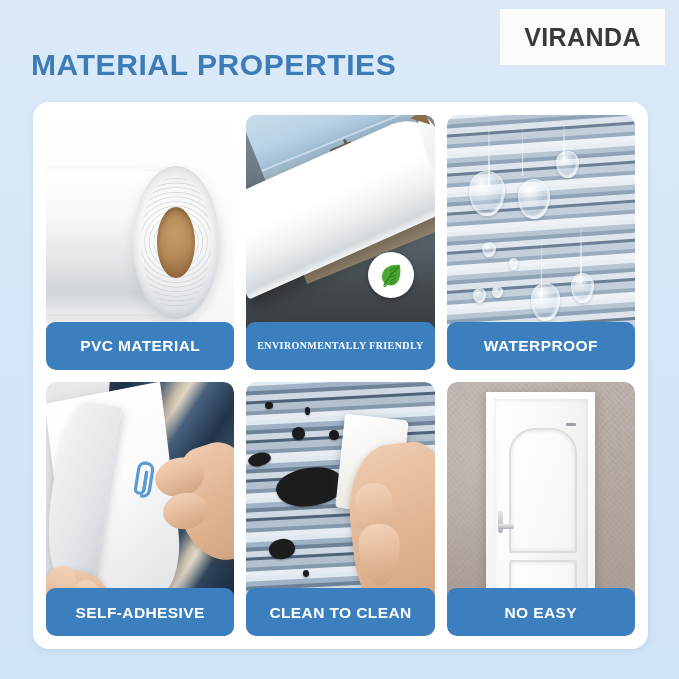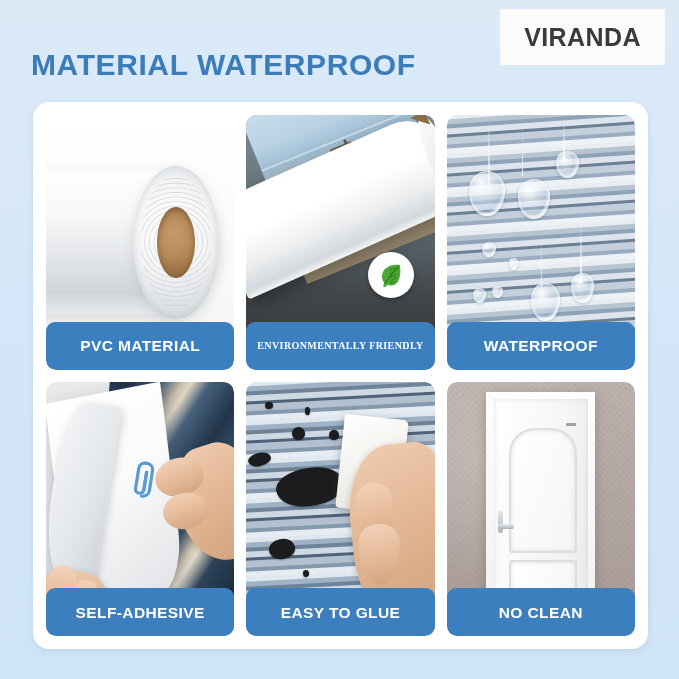--- a/index.html
+++ b/index.html
@@ -428,21 +428,21 @@
 </style>
 </head>
 <body>
 
 <div class="page">
 
   <div class="brand-badge">
     <span class="brand-text">VIRANDA</span>
   </div>
 
-  <div class="page-title">MATERIAL WATERPROOF</div>
+  <div class="page-title">MATERIAL PROPERTIES</div>
 
   <div class="panel">
     <div class="grid">
 
       <div class="card">
         <div class="card-media">
           <div class="roll-bg"></div>
           <div class="roll-body"></div>
           <div class="roll-end"></div>
           <div class="roll-rings"></div>
@@ -533,35 +533,35 @@
           <div class="stain" style="left:24%;top:18%;width:7%;height:5%;"></div>
           <div class="stain" style="left:44%;top:19%;width:5%;height:4%;"></div>
           <div class="stain" style="left:10%;top:8%;width:4%;height:3%;"></div>
           <div class="stain" style="left:31%;top:10%;width:3%;height:3%;"></div>
           <div class="stain" style="left:30%;top:74%;width:3.5%;height:3%;"></div>
           <div class="cloth" style="left:50%;top:14%;width:34%;height:37%;transform:rotate(6deg);border-radius:3px 5px 6px 4px;"></div>
           <div class="hand" style="right:-14%;top:24%;width:58%;height:72%;transform:rotate(-6deg);border-radius:42% 36% 30% 38% / 40% 48% 52% 44%;"></div>
           <div class="finger" style="right:22%;top:40%;width:20%;height:26%;transform:rotate(-4deg);"></div>
           <div class="finger" style="right:18%;top:56%;width:22%;height:24%;transform:rotate(-2deg);"></div>
         </div>
-        <div class="card-label">EASY TO GLUE</div>
+        <div class="card-label">CLEAN TO CLEAN</div>
       </div>
 
       <div class="card">
         <div class="card-media">
           <div class="door-wall"></div>
           <div class="baseboard"></div>
           <div class="door-frame">
             <div class="door-slab">
               <div class="door-panel-top"></div>
               <div class="door-panel-bot"></div>
               <div class="door-handle-plate"></div>
               <div class="door-handle"></div>
               <div class="door-hinge"></div>
             </div>
           </div>
         </div>
-        <div class="card-label">NO CLEAN</div>
+        <div class="card-label">NO EASY</div>
       </div>
 
     </div>
   </div>
 </div>
 
 </body></html>

